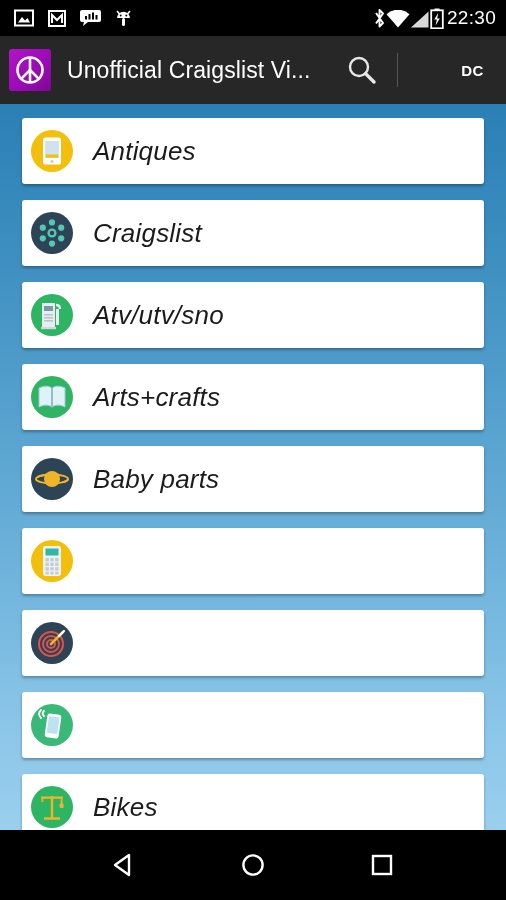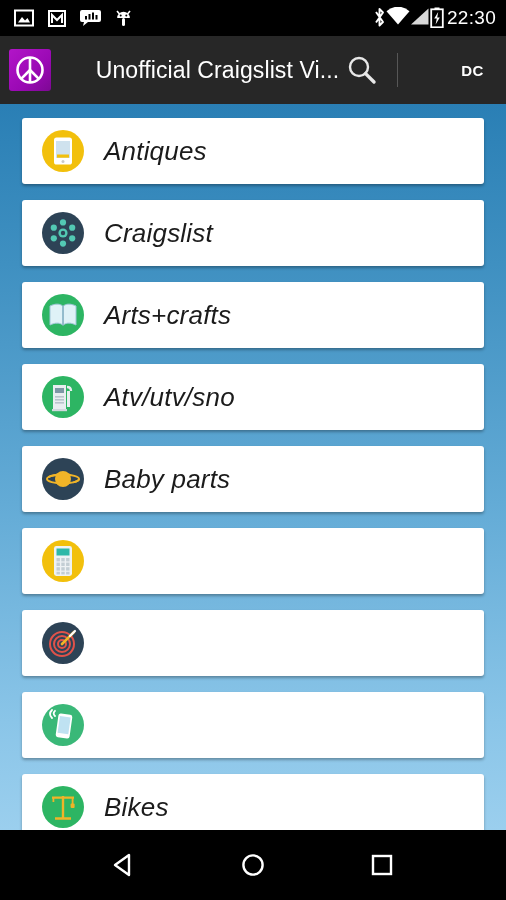--- a/index.html
+++ b/index.html
@@ -11,31 +11,31 @@
   }
   #screen { position:relative; width:506px; height:900px; overflow:hidden; }
 
   
   .statusbar {
     position:absolute; top:0; left:0; width:506px; height:36px;
     background:#000; display:flex; align-items:center;
     padding:0 10px 0 14px;
   }
   .status-left { display:flex; align-items:center; gap:13px; }
-  .status-right { margin-left:auto; display:flex; align-items:flex-start; }
+  .status-right { margin-left:auto; display:flex; align-items:flex-end; }
   .sicon { display:block; }
   .clock {
     color:#fff; font-size:19px; letter-spacing:0.3px;
     font-family:"Liberation Sans", sans-serif; margin-left:3px;
   }
 
   
   .appbar {
     position:absolute; top:36px; left:0; width:506px; height:68px;
-    background:#272727; display:flex; align-items:center; padding:0 18px 0 9px;text-align:right;
+    background:#272727; display:flex; align-items:center; padding:0 18px 0 9px;
   }
   .logo {
     width:42px; height:42px; border-radius:3px; flex:0 0 auto;
     background:linear-gradient(135deg,#b215c8 0%, #9a09b4 60%, #7d0894 100%);
     display:flex; align-items:center; justify-content:center;
   }
   .apptitle {
     color:#fff; font-size:23px; margin-left:16px;
     white-space:nowrap; overflow:hidden; flex:1 1 auto;
     font-weight:400; letter-spacing:0.1px;
@@ -55,21 +55,21 @@
     position:absolute; top:104px; left:0; width:506px; height:726px;
     background:linear-gradient(to bottom,#2a7fb5 0%, #3f90c1 22%, #63abd6 55%, #8ac5e8 85%, #9bcfee 100%);
     padding:14px 22px 0 22px;
     overflow:hidden;
   }
   .card {
     position:relative;
     height:66px; background:#fff; border-radius:3px;
     margin-bottom:16px;
     display:flex; align-items:center;
-    padding-left:20px;
+    padding-left:9px;
     box-shadow:0 2px 3px rgba(0,0,0,0.30);
   }
   .ic {
     width:42px; height:42px; border-radius:50%;
     flex:0 0 auto; display:flex; align-items:center; justify-content:center;
     overflow:hidden;
   }
   .cat-label {
     margin-left:20px; font-size:26px; font-style:italic;
     color:#1b1b1b; font-weight:400; letter-spacing:0.2px;
@@ -181,43 +181,43 @@
               <circle cx="25.2" cy="10.7" r="3.1"></circle>
           </g>
           <circle cx="16" cy="16" r="2.2" fill="#2d4356"></circle>
         </svg>
       </div>
       <div class="cat-label">Craigslist</div>
     </div>
 
     <div class="card">
       <div class="ic" style="background:#2db563">
-        <svg width="30" height="26" viewBox="0 0 30 26">
-          <path d="M2 4 C7 1.5 12 1.5 14.6 4 V23 C12 20.5 7 20.5 2 23 Z" fill="#dff2f7" stroke="#9fc6d8" stroke-width="1"></path>
-          <path d="M28 4 C23 1.5 18 1.5 15.4 4 V23 C18 20.5 23 20.5 28 23 Z" fill="#dff2f7" stroke="#9fc6d8" stroke-width="1"></path>
-          <rect x="14.4" y="3.4" width="1.3" height="20" fill="#8fb6c8"></rect>
-        </svg>
-      </div>
-      <div class="cat-label">Arts+crafts</div>
-    </div>
-
-    <div class="card">
-      <div class="ic" style="background:#2db563">
         <svg width="28" height="30" viewBox="0 0 28 30">
           <rect x="4" y="3" width="13" height="25" fill="#e8edf0"></rect>
           <rect x="6" y="6" width="9" height="5" fill="#7d97a6"></rect>
           <rect x="6" y="14" width="9" height="1.6" fill="#b7c4cc"></rect>
           <rect x="6" y="17" width="9" height="1.6" fill="#b7c4cc"></rect>
           <rect x="6" y="20" width="9" height="1.6" fill="#b7c4cc"></rect>
           <path d="M18 9 h3 v16 h-3 z" fill="#e8edf0"></path>
           <path d="M18 5 q4 0 4 4" fill="none" stroke="#e8edf0" stroke-width="2.4"></path>
           <rect x="3" y="27" width="15" height="2.2" fill="#cfd8dd"></rect>
         </svg>
       </div>
       <div class="cat-label">Atv/utv/sno</div>
+    </div>
+
+    <div class="card">
+      <div class="ic" style="background:#2db563">
+        <svg width="30" height="26" viewBox="0 0 30 26">
+          <path d="M2 4 C7 1.5 12 1.5 14.6 4 V23 C12 20.5 7 20.5 2 23 Z" fill="#dff2f7" stroke="#9fc6d8" stroke-width="1"></path>
+          <path d="M28 4 C23 1.5 18 1.5 15.4 4 V23 C18 20.5 23 20.5 28 23 Z" fill="#dff2f7" stroke="#9fc6d8" stroke-width="1"></path>
+          <rect x="14.4" y="3.4" width="1.3" height="20" fill="#8fb6c8"></rect>
+        </svg>
+      </div>
+      <div class="cat-label">Arts+crafts</div>
     </div>
 
     <div class="card">
       <div class="ic" style="background:#2d4356">
         <svg width="34" height="26" viewBox="0 0 34 26">
           <ellipse cx="17" cy="13" rx="16" ry="4.4" fill="none" stroke="#f0b428" stroke-width="2"></ellipse>
           <circle cx="17" cy="13" r="8" fill="#f0b428"></circle>
           <ellipse cx="17" cy="13" rx="16" ry="4.4" fill="none" stroke="#f0b428" stroke-width="2" stroke-dasharray="14 30" stroke-dashoffset="7"></ellipse>
         </svg>
       </div>

